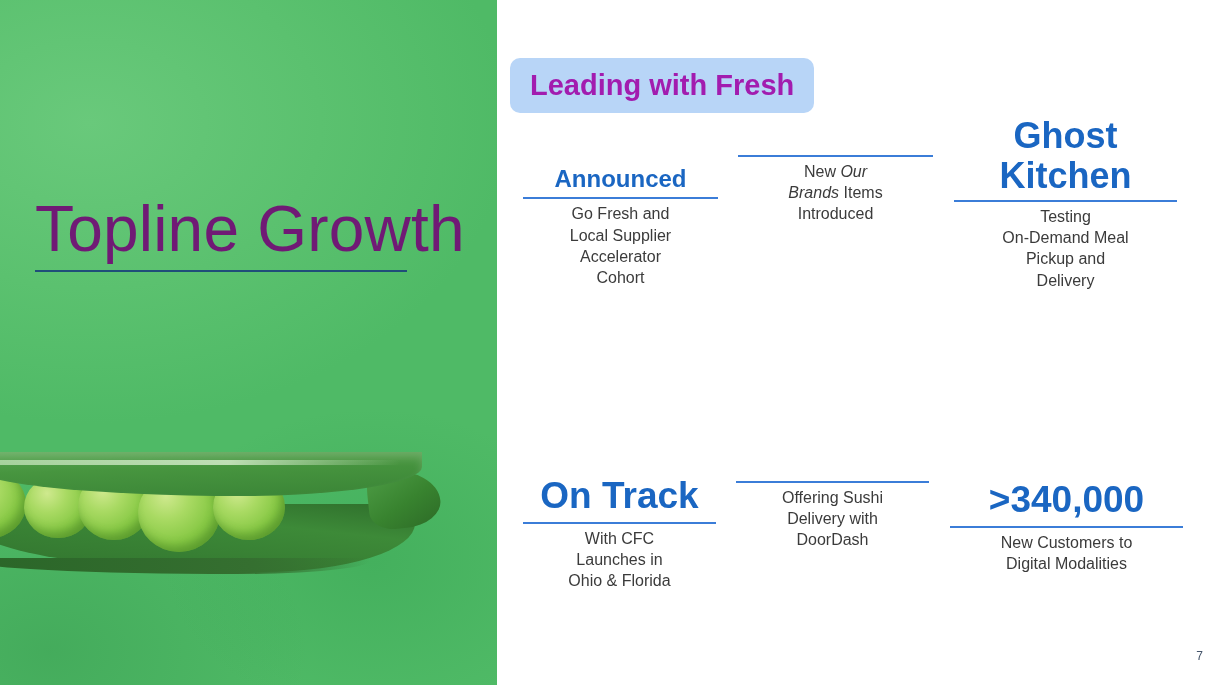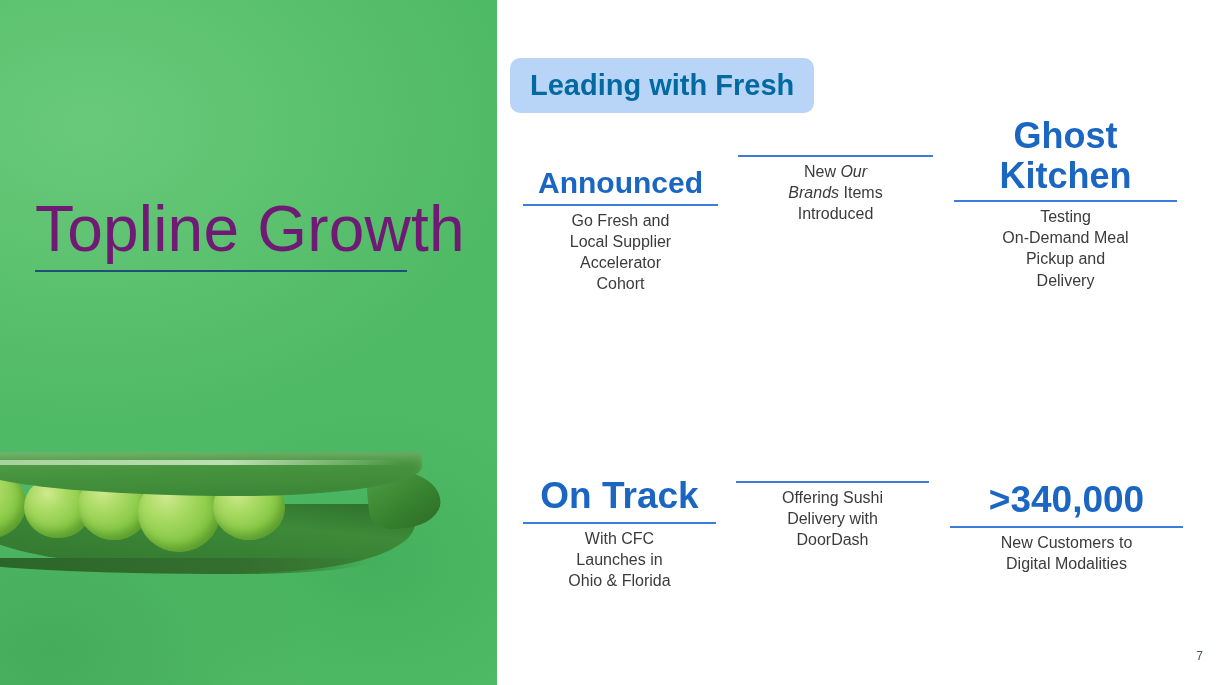--- a/index.html
+++ b/index.html
@@ -141,21 +141,21 @@
     top: 0;
     width: 728px;
     height: 685px;
     background: #ffffff;
   }
 
   .section-badge {
     position: absolute;
     background: #b8d5f7;
     border-radius: 10px;
-    color: #0369a1;
+    color: #a21caf;
     font-size: 29px;
     font-weight: bold;
     display: flex;
     align-items: center;
     padding: 10px 20px;
     box-sizing: border-box;
     white-space: nowrap;
   }
   #badge-fresh   { left: 13px; top: 58px;  height: 55px; }
   #badge-digital { left: 13px; top: 386px; height: 56px; }
@@ -177,21 +177,21 @@
   #stats-top .stat:nth-child(2)    { width: 215px; padding-top: 34px; }
   #stats-top .stat:nth-child(3)    { width: 245px; padding-top: 0px;  }
 
   #stats-bottom .stat:nth-child(1) { width: 213px; padding-top: 0px; }
   #stats-bottom .stat:nth-child(2) { width: 213px; padding-top: 0px; }
   #stats-bottom .stat:nth-child(3) { width: 255px; padding-top: 4px; }
 
   .stat-value {
     color: #1a66c2;
     font-weight: bold;
-    font-size: 30px;
+    font-size: 24px;
     line-height: 1.1;
     white-space: pre-line;
   }
   .stat-value.big { font-size: 37px; }
   .stat-value.xl  { font-size: 36px; }
 
   .stat-rule {
     height: 2px;
     background: #3b7dd8;
     margin: 5px auto 2px auto;

